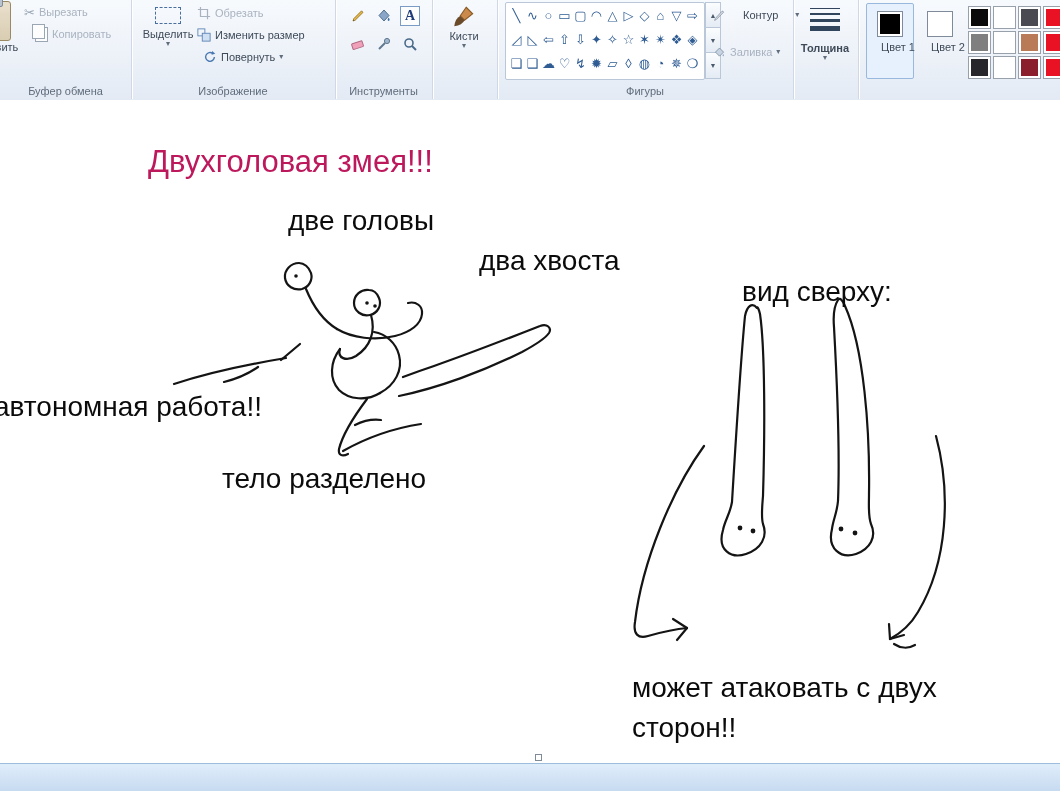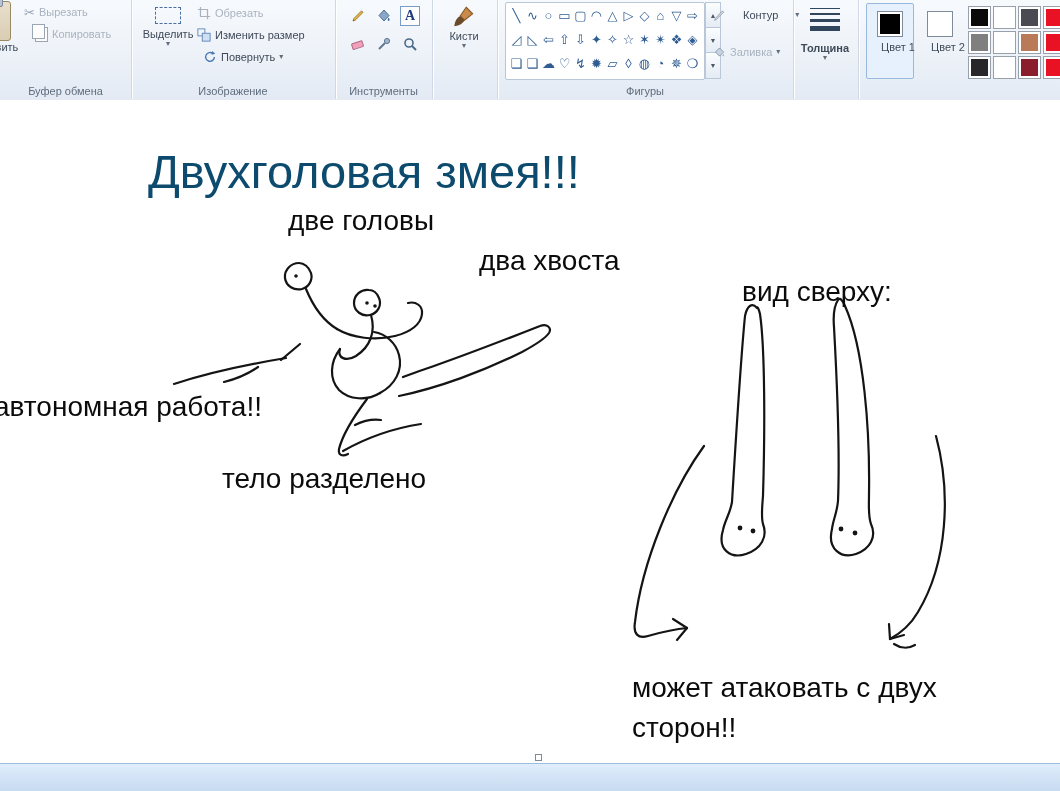--- a/index.html
+++ b/index.html
@@ -71,21 +71,21 @@
   .color-chip{width:24px;height:24px;border:1px solid #7f8b99;box-shadow:inset 0 0 0 2px #fff;
     margin:7px 0 4px;}
   .color-btn-label{width:34px;line-height:1.25;padding-left:16px;}
   #palette{position:absolute;left:110px;top:6px;display:grid;
     grid-template-rows:repeat(3,21px);grid-auto-flow:column;grid-auto-columns:21px;gap:4px;}
   .swatch{width:21px;height:21px;border:1px solid #98a1ab;box-shadow:inset 0 0 0 2px #ffffff;}
 
   
   #canvas{position:absolute;left:0;top:100px;width:1060px;height:655px;background:#ffffff;}
   #drawing{position:absolute;left:0;top:100px;}
-  #canvas-title{position:absolute;left:148px;top:144px;font-size:47px;color:#0c4a6e;white-space:nowrap;}
+  #canvas-title{position:absolute;left:148px;top:144px;font-size:31px;color:#be185d;white-space:nowrap;}
   .ann{position:absolute;font-size:28px;color:#0b0b0b;white-space:pre-line;}
   #ann-two-heads{left:288px;top:205px;}
   #ann-two-tails{left:479px;top:245px;}
   #ann-autonomy{left:-6px;top:391px;}
   #ann-body-split{left:222px;top:463px;text-align:right;}
   #ann-top-view{left:742px;top:276px;}
   #ann-attack{left:632px;top:668px;line-height:40px;}
 
   #canvas-handle{position:absolute;left:535px;top:754px;width:5px;height:5px;
     background:#ffffff;border:1px solid #7f8b99;}

